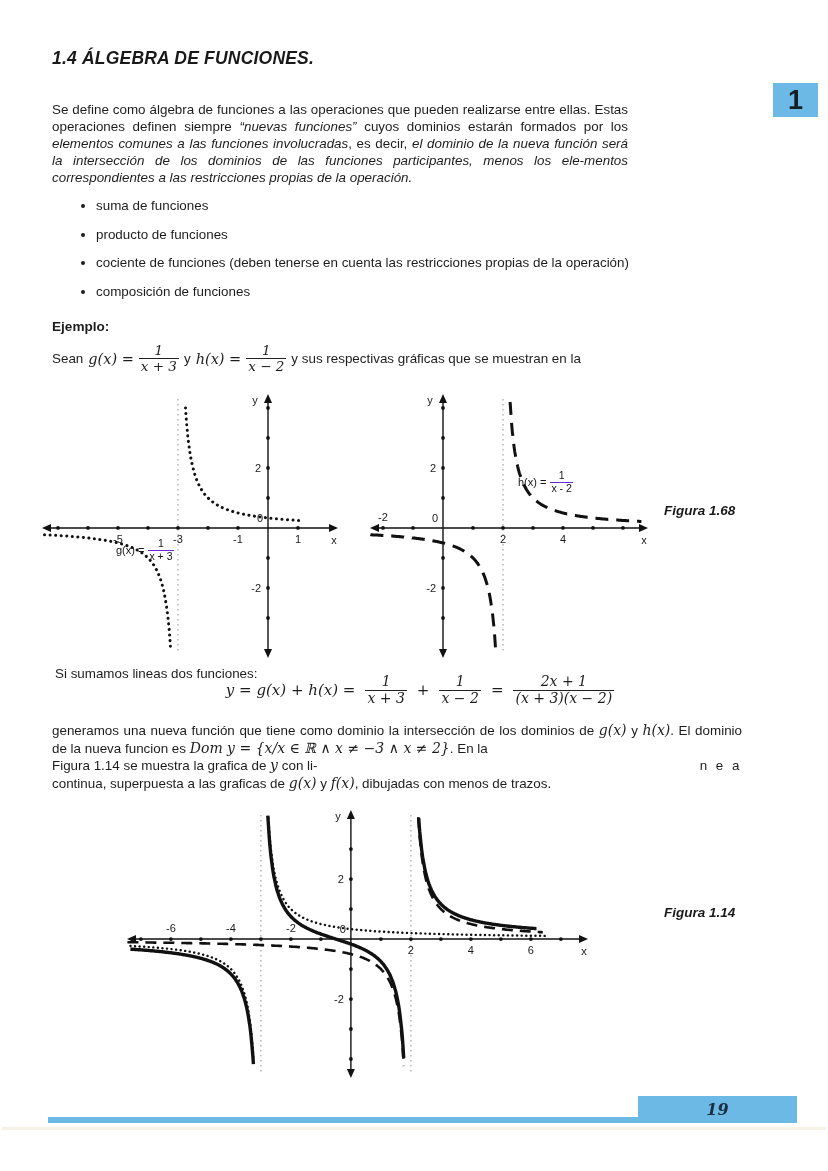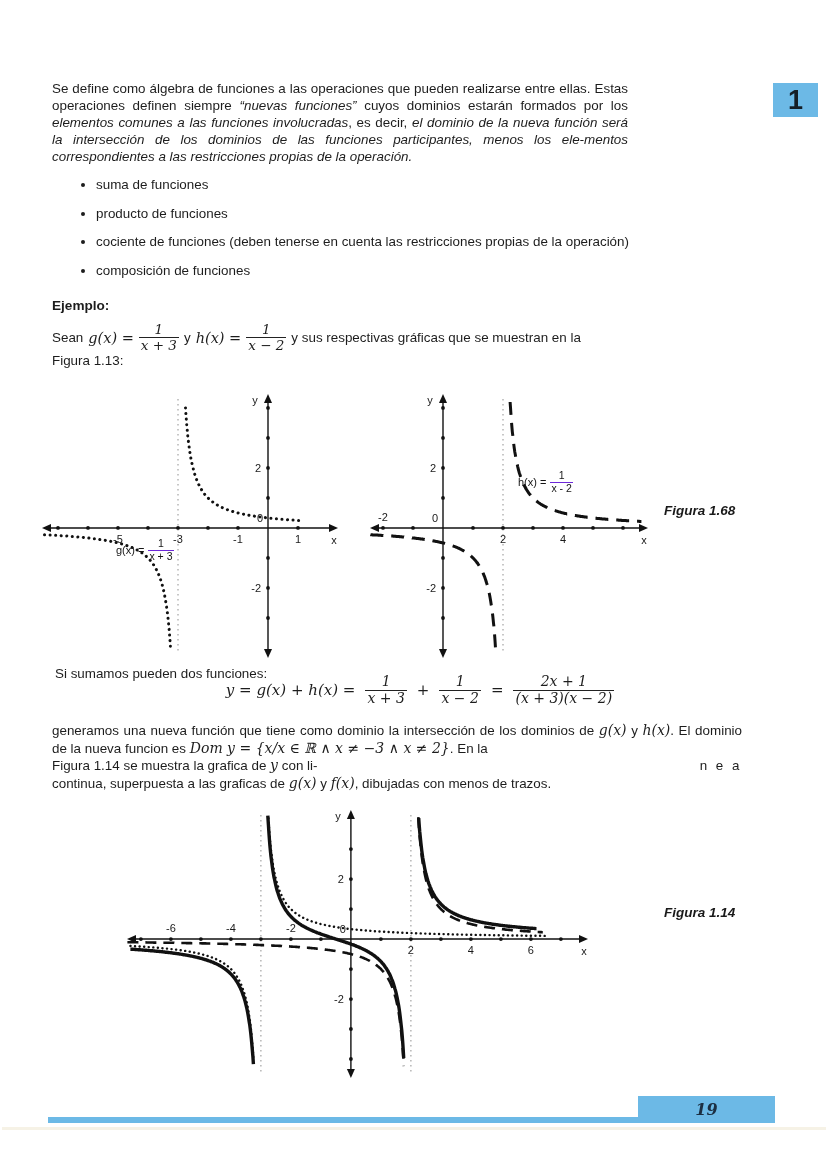--- a/index.html
+++ b/index.html
@@ -38,33 +38,34 @@
   .gwrap svg{display:block;}
   .glabel{position:absolute;font-size:11px;display:flex;align-items:center;white-space:nowrap;color:#151515;}
   .glabel .frac{font-family:"Liberation Sans",sans-serif;font-style:normal;font-size:10.5px;margin-left:4px;line-height:1.1;}
   .glabel .fden{border-top:1px solid #6d28d9;padding:0 1px;}
   .caption{position:absolute;font-weight:bold;font-style:italic;font-size:13.5px;color:#191919;}
   #cap113{left:664px;top:503px;}
   #cap114{left:664px;top:905px;}
   .tab{position:absolute;left:773px;top:83px;width:45px;height:34px;display:flex;align-items:center;
        justify-content:center;font-weight:bold;font-size:27px;color:#141e26;}
   .footline{position:absolute;left:48px;top:1117px;width:727px;height:6px;}
-  .footbox{position:absolute;left:638px;top:1096px;width:137px;height:27px;display:flex;
+  .footbox{position:absolute;left:638px;top:1096px;width:159px;height:27px;display:flex;
            align-items:center;justify-content:center;}
   .footbox span{font-family:"DejaVu Serif",serif;font-style:italic;font-weight:bold;font-size:16px;color:#1c2f42;}
   .faintline{position:absolute;left:2px;top:1127px;width:824px;height:3px;background:#f6f2e6;}
 </style>
 </head>
 <body>
 
 <div class="page">
 
   <div class="tab" style="background: rgb(108, 185, 230);">1</div>
 
   <div class="col">
+    <h1 class="title">1.4 ÁLGEBRA DE FUNCIONES.</h1>
     <p class="intro"><span>Se define como álgebra de funciones a las operaciones que pueden realizarse entre ellas. Estas operaciones definen siempre </span><span class="it">“nuevas funciones”</span><span> cuyos dominios estarán formados por los </span><span class="it">elementos comunes a las funciones involucradas</span><span>, es decir, </span><span class="it">el dominio de la nueva función será la intersección de los dominios de las funciones participantes, menos los ele-mentos correspondientes a las restricciones propias de la operación.</span></p>
     <ul class="bullets">
         <li>suma de funciones</li>
         <li>producto de funciones</li>
         <li>cociente de funciones (deben tenerse en cuenta las restricciones propias de la operación)</li>
         <li>composición de funciones</li>
       </ul>
     <p class="ejemplo">Ejemplo:</p>
     <div class="seanline">
       <span>Sean</span>
@@ -74,21 +75,20 @@
         <span class="fden">x + 3</span>
       </span>
       <span>y</span>
       <span class="mv">h(x) =</span>
       <span class="frac">
         <span>1</span>
         <span class="fden">x − 2</span>
       </span>
       <span>y sus respectivas gráficas que se muestran en la</span>
     </div>
-    <p class="seanline2">Figura 1.13:</p>
   </div>
 
   <div class="figwrap" id="fig113">
     <div class="gwrap" style="left:0;top:0">
       <svg width="300" height="268" viewBox="0 0 300 268">
           <line x1="138" y1="7" x2="138" y2="261" stroke="#9a9a9a" stroke-width="1.1" stroke-dasharray="1.5 3.5"></line>
           <line x1="10" y1="135.95072788353863" x2="290" y2="135.95072788353863" stroke="#111" stroke-width="1.4"></line>
           <line x1="228" y1="10" x2="228" y2="258" stroke="#111" stroke-width="1.4"></line>
           <polygon points="298,135.95072788353863 289,131.95072788353863 289,139.95072788353863" fill="#111"></polygon>
           <polygon points="2,135.95072788353863 11,131.95072788353863 11,139.95072788353863" fill="#111"></polygon>
@@ -166,21 +166,21 @@
         <span>h(x) = </span>
         <span class="frac">
           <span>1</span>
           <span class="fden">x - 2</span>
         </span>
       </div>
     </div>
   </div>
   <div class="caption" id="cap113">Figura 1.68</div>
 
-  <p class="sumintro">Si sumamos pueden dos funciones:</p>
+  <p class="sumintro">Si sumamos lineas dos funciones:</p>
 
   <div class="formula">
     <span>y = g(x) + h(x) =</span>
     <span class="frac">
       <span>1</span>
       <span class="fden">x + 3</span>
     </span>
     <span>+</span>
     <span class="frac">
       <span>1</span>

